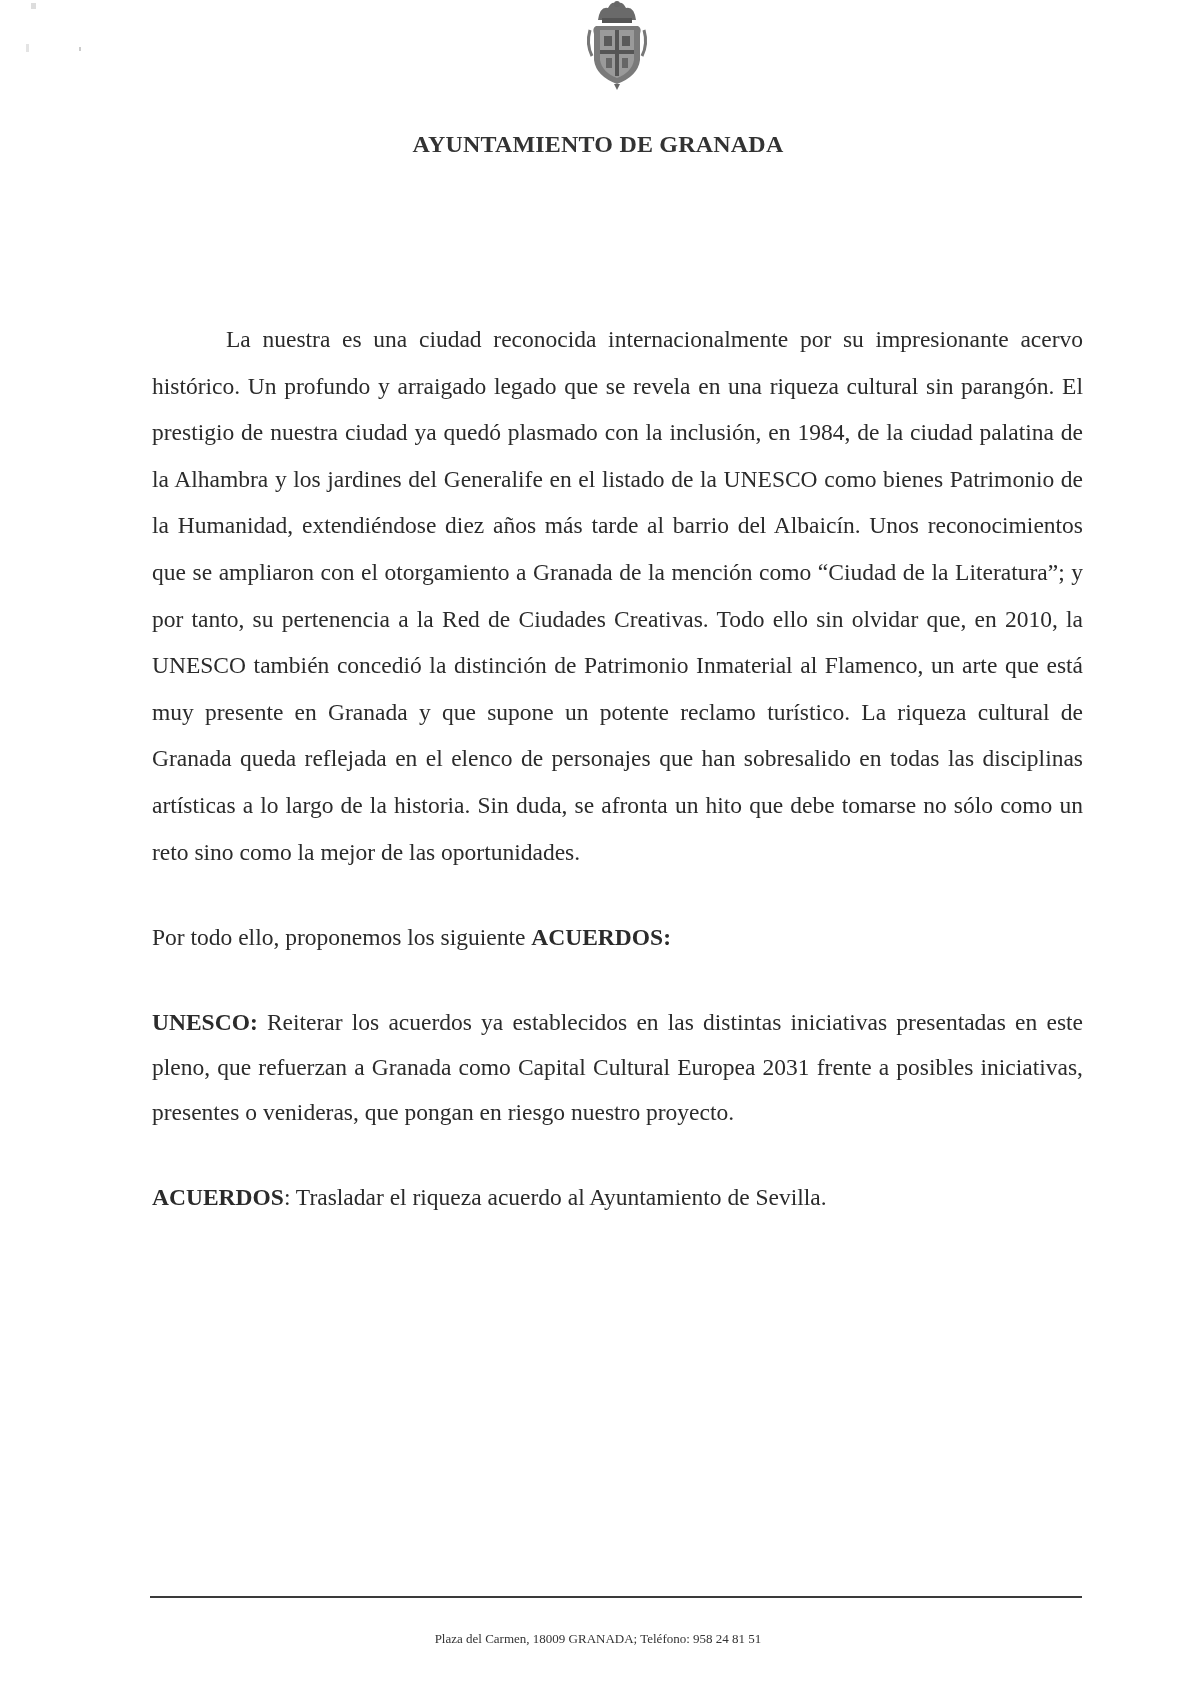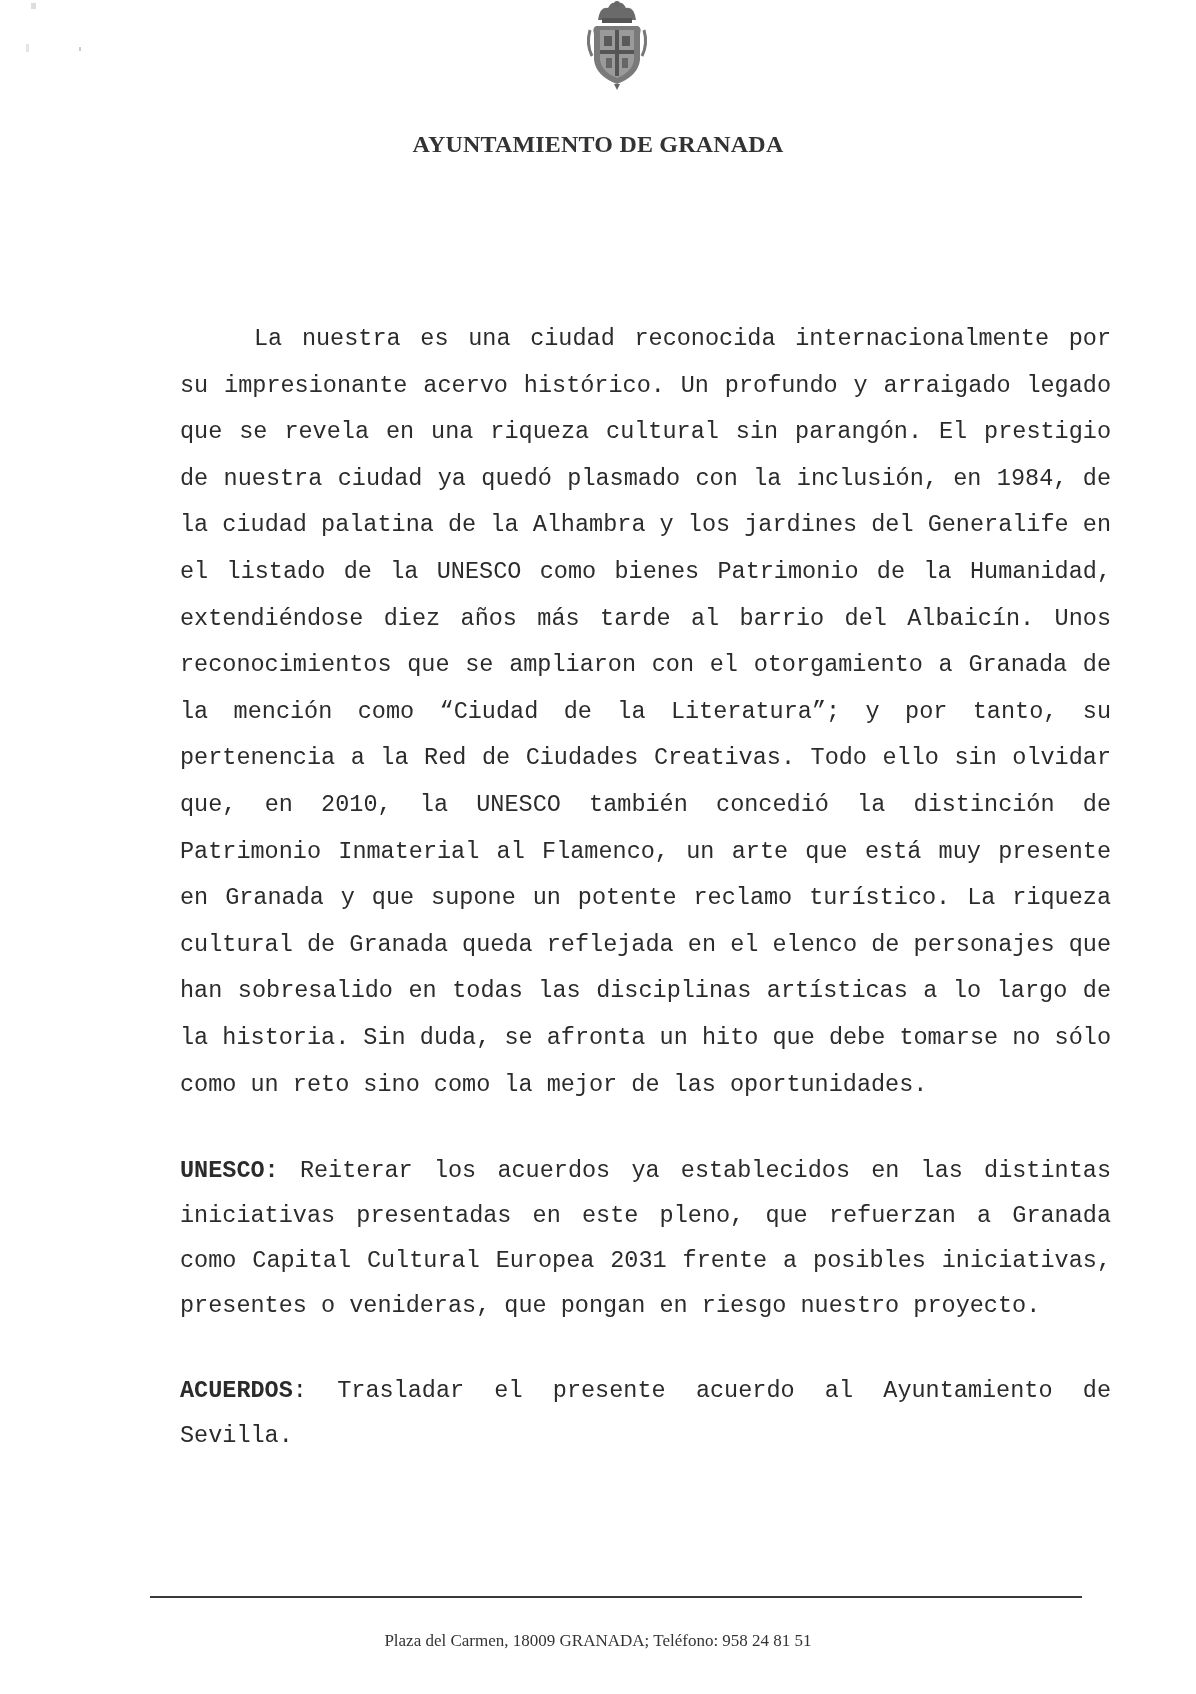--- a/index.html
+++ b/index.html
@@ -6,34 +6,34 @@
   body { width: 1196px; height: 1694px; position: relative; overflow: hidden; color: #2a2a2a; }
   .crest { position: absolute; left: 584px; top: 0px; width: 66px; height: 90px; }
   .specks { position: absolute; left: 0; top: 0; width: 120px; height: 80px; }
   .title {
     position: absolute; left: 0; width: 1196px; top: 131px; text-align: center;
     font-family: "Liberation Serif", serif; font-weight: bold; font-size: 24px;
     letter-spacing: 0.2px; color: #333;
   }
   .body-text {
     position: absolute; left: 152px; width: 931px; top: 316px;
-    font-family: Liberation Mono, monospace; font-size: 23.5px; color: #2b2b2b; margin-left: 28px;
+    font-family: Liberation Serif, serif; font-size: 23.5px; color: #2b2b2b;
   }
   .body-text p { margin: 0 0 40px 0; text-align: justify; line-height: 45px; }
   .body-text p.first { line-height: 46.6px; }
   .body-text p.indent { text-indent: 74px; }
   .body-text p.last { margin-bottom: 0; }
   .body-text b { font-weight: bold; }
   .rule {
     position: absolute; left: 150px; width: 932px; top: 1596px; height: 0;
     border-top: 2px solid #3a3a3a;
   }
   .footer {
     position: absolute; left: 0; width: 1196px; top: 1631px; text-align: center;
-    font-family: "Liberation Serif", serif; font-size: 17px; color: #333;
+    font-family: "Liberation Serif", serif; font-size: 13px; color: #333;
   }
 </style>
 </head>
 <body>
 
 <svg class="specks" viewBox="0 0 120 80">
   <rect x="31" y="3" width="5" height="6" fill="#ddd"></rect>
   <rect x="26" y="44" width="3" height="8" fill="#e4e4e4"></rect>
   <rect x="79" y="47" width="2" height="4" fill="#ccc"></rect>
 </svg>
@@ -55,18 +55,19 @@
 
   <path d="M6 30 Q2 44 8 56" stroke="#777" stroke-width="3" fill="none"></path>
   <path d="M60 30 Q64 44 58 56" stroke="#777" stroke-width="3" fill="none"></path>
   <path d="M30 84 L33 90 L36 84 Z" fill="#666"></path>
 </svg>
 
 <div class="title">AYUNTAMIENTO DE GRANADA</div>
 
 <div class="body-text">
   <p class="first indent">La nuestra es una ciudad reconocida internacionalmente por su impresionante acervo histórico. Un profundo y arraigado legado que se revela en una riqueza cultural sin parangón. El prestigio de nuestra ciudad ya quedó plasmado con la inclusión, en 1984, de la ciudad palatina de la Alhambra y los jardines del Generalife en el listado de la UNESCO como bienes Patrimonio de la Humanidad, extendiéndose diez años más tarde al barrio del Albaicín. Unos reconocimientos que se ampliaron con el otorgamiento a Granada de la mención como “Ciudad de la Literatura”; y por tanto, su pertenencia a la Red de Ciudades Creativas. Todo ello sin olvidar que, en 2010, la UNESCO también concedió la distinción de  Patrimonio Inmaterial al Flamenco, un arte que está muy presente en Granada y que supone un potente reclamo turístico. La riqueza cultural de Granada queda reflejada en el elenco de personajes que han sobresalido en todas las disciplinas artísticas a lo largo de la historia. Sin duda, se afronta un hito que debe tomarse no sólo como un reto sino como la mejor de las oportunidades.</p>
+  <p><span>Por todo ello, proponemos los siguiente </span><b>ACUERDOS:</b></p>
   <p><b>UNESCO:</b><span> Reiterar los acuerdos ya establecidos en las distintas iniciativas presentadas en este pleno, que refuerzan a Granada como Capital Cultural Europea 2031 frente a posibles iniciativas, presentes o venideras, que pongan en riesgo nuestro proyecto.</span></p>
-  <p class="last"><b>ACUERDOS</b><span>: Trasladar el presente acuerdo al Ayuntamiento de Sevilla.</span></p>
+  <p class="last"><b>ACUERDOS</b><span>: Trasladar el riqueza acuerdo al Ayuntamiento de Sevilla.</span></p>
 </div>
 
 <div class="rule"></div>
 <div class="footer">Plaza del Carmen, 18009 GRANADA; Teléfono: 958 24 81 51</div>
 
 </body></html>

